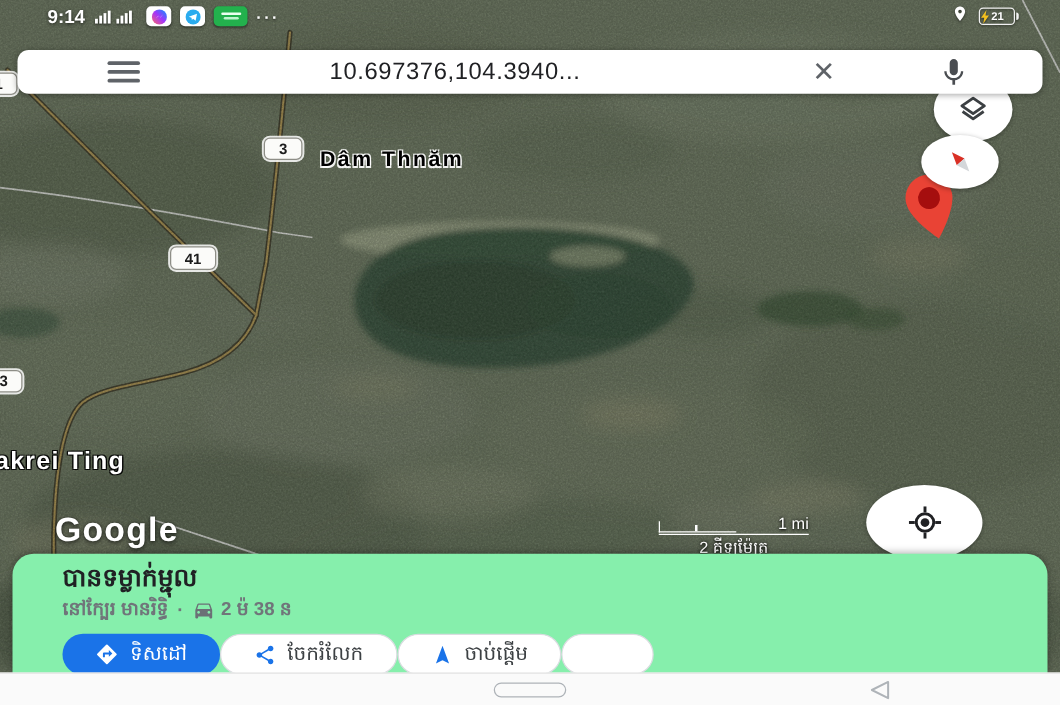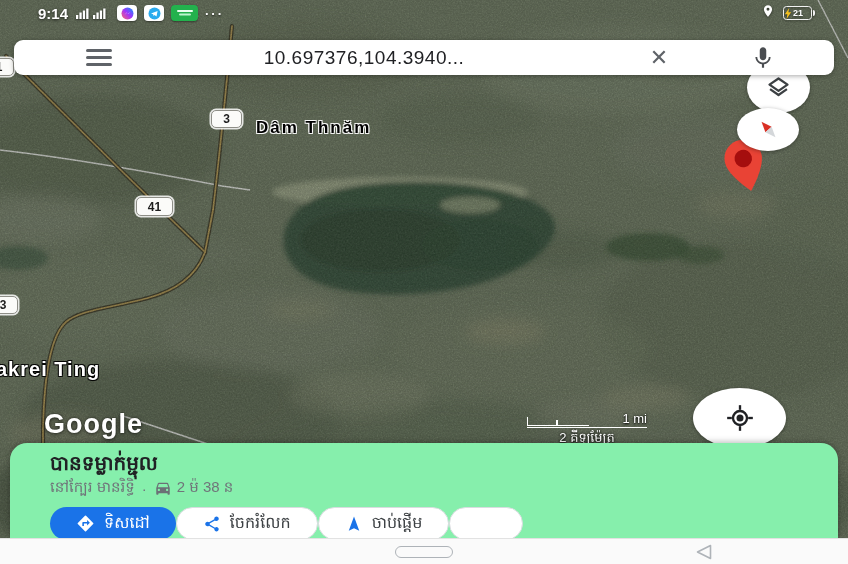--- a/index.html
+++ b/index.html
@@ -59,21 +59,21 @@
   .scale-ticks:after{content:"";position:absolute;left:28px;top:3px;bottom:0;width:1.5px;background:#fff;}
   .scale-row2{border-top:1.5px solid #fff;margin-top:1px;padding-top:1px;text-align:center;font-size:13px;}
   .google-logo{position:absolute;left:44px;top:409px;color:#fff;font-size:27px;font-weight:bold;letter-spacing:1px;
     text-shadow:0 1px 4px rgba(0,0,0,.55),0 0 2px rgba(0,0,0,.45);z-index:20;}
 
   
   .bottom-sheet{position:absolute;left:10px;right:10px;top:443px;height:96px;background:#86efac;
     border-radius:17px 17px 0 0;box-shadow:0 -1px 6px rgba(0,0,0,.28);z-index:50;overflow:hidden;
     padding:9px 0 0 40px;}
   .sheet-title{font-size:20px;font-weight:bold;color:#202124;line-height:1.15;}
-  .sheet-sub{margin-top:2px;font-size:15px;color:#70757a;display:flex;align-items:center;gap:5px;}
+  .sheet-sub{margin-top:2px;font-size:15px;color:#70757a;display:flex;align-items:center;gap:5px;font-weight:bold;}
   .sheet-sub .sep{margin:0 2px;}
   .btn-row{margin-top:8px;display:flex;align-items:center;}
   .pill-btn{height:33px;border-radius:17px;display:flex;align-items:center;justify-content:center;gap:9px;
     font-size:16px;padding:0 26px;white-space:nowrap;cursor:pointer;}
   .pill-primary{background:#1a73e8;color:#fff;}
   .pill-secondary{background:#fff;color:#3c4043;border:1px solid #dadce0;}
   .pill-partial{width:74px;flex:0 0 auto;padding:0;border:1px solid #dadce0;border-radius:17px;height:33px;background:#fff;cursor:pointer;}
 
   
   .nav-bar{position:absolute;left:0;right:0;bottom:0;height:26px;background:#fafafa;border-top:1px solid #e2e2e2;z-index:60;}

